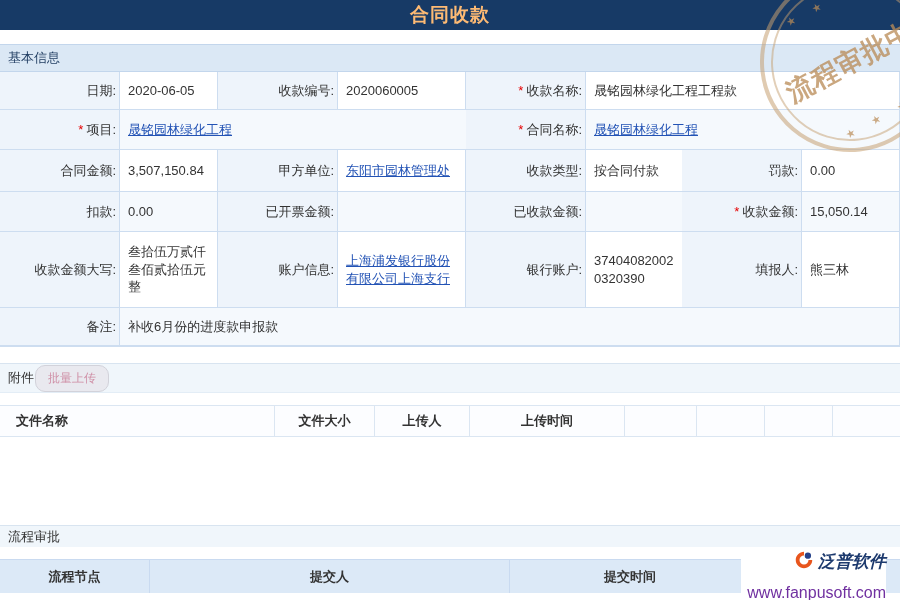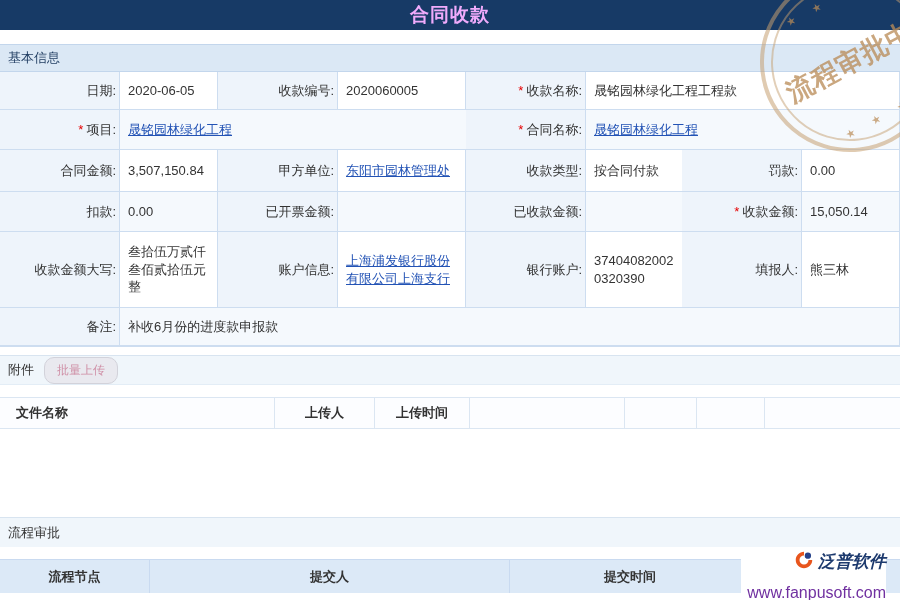--- a/index.html
+++ b/index.html
@@ -9,21 +9,21 @@
     overflow: hidden;
     background: #fff;
     font-family: "Liberation Sans", "DejaVu Sans", sans-serif;
     color: #333;
   }
 
   
   .titlebar {
     height: 30px;
     background: #173a66;
-    color: #f0abfc;
+    color: #fdba74;
     display: flex;
     align-items: center;
     justify-content: center;
     font-size: 19px;
     font-weight: bold;
     letter-spacing: 1px;
   }
 
   
   .section-bar {
@@ -66,28 +66,28 @@
   .cell.value { padding: 2px 6px 2px 8px; }
   .cell.value.alt { background: #f5f9fd; }
   .cell.span3 { grid-column: span 3; }
   .cell.span7 { grid-column: span 7; }
   .req { color: #e60000; margin-right: 3px; font-size: 13px; }
   .link { color: #2353b5; text-decoration: underline; cursor: pointer; }
   .breakall { word-break: break-all; }
 
   
   .attach-bar {
-    margin-top: 8px;
+    margin-top: 16px;
     height: 30px;
     background: #f0f6fb;
     border-top: 1px solid #d8e4f0;
     border-bottom: 1px solid #e3edf6;
     display: flex;
     align-items: center;
-    gap: 10px;
+    gap: 1px;
     padding-left: 8px;
     font-size: 13px;
   }
   .upload-btn {
     background: #e9e9ef;
     border: 1px solid #d2d2da;
     color: #cf8fa6;
     border-radius: 10px;
     font-size: 12px;
     padding: 4px 12px;
@@ -111,21 +111,21 @@
     font-size: 13px;
     font-weight: bold;
     color: #333;
   }
   .ah-cell.first { justify-content: flex-start; padding-left: 16px; }
   .ah-cell:last-child { border-right: none; }
   .attach-empty { height: 88px; background: #fff; }
 
   
   .flow-bar {
-    height: 30px;
+    height: 22px;
     background: #f0f6fb;
     border-top: 1px solid #d8e4f0;
     display: flex;
     align-items: center;
     padding-left: 8px;
     font-size: 13px;
   }
   .flow-header {
     margin-top: 12px;
     display: grid;
@@ -341,20 +341,21 @@
     </div>
 </div>
 
 <div class="attach-bar">
   <span>附件</span>
   <button class="upload-btn">批量上传</button>
 </div>
 
 <div class="attach-header">
   <div class="ah-cell first">文件名称</div>
+  <div class="ah-cell">文件大小</div>
   <div class="ah-cell">上传人</div>
   <div class="ah-cell">上传时间</div>
   <div class="ah-cell"></div>
   <div class="ah-cell"></div>
   <div class="ah-cell"></div>
   <div class="ah-cell"></div>
 </div>
 
 <div class="attach-empty"></div>
 

